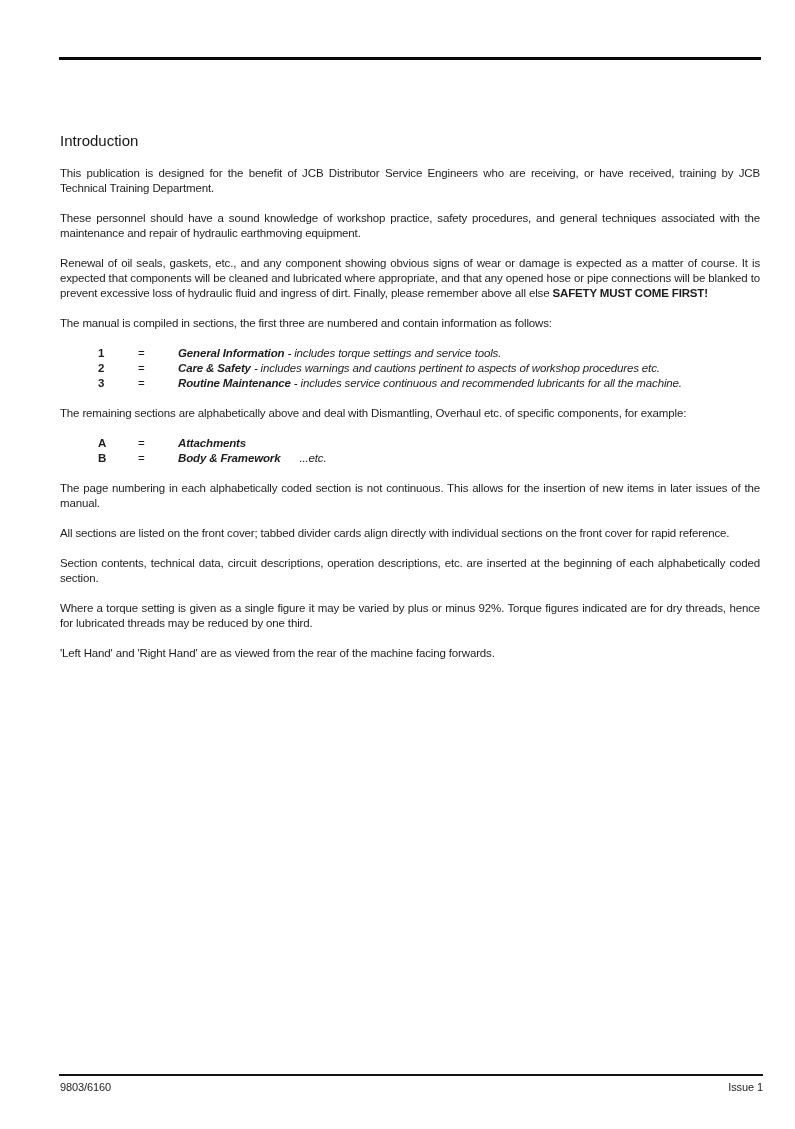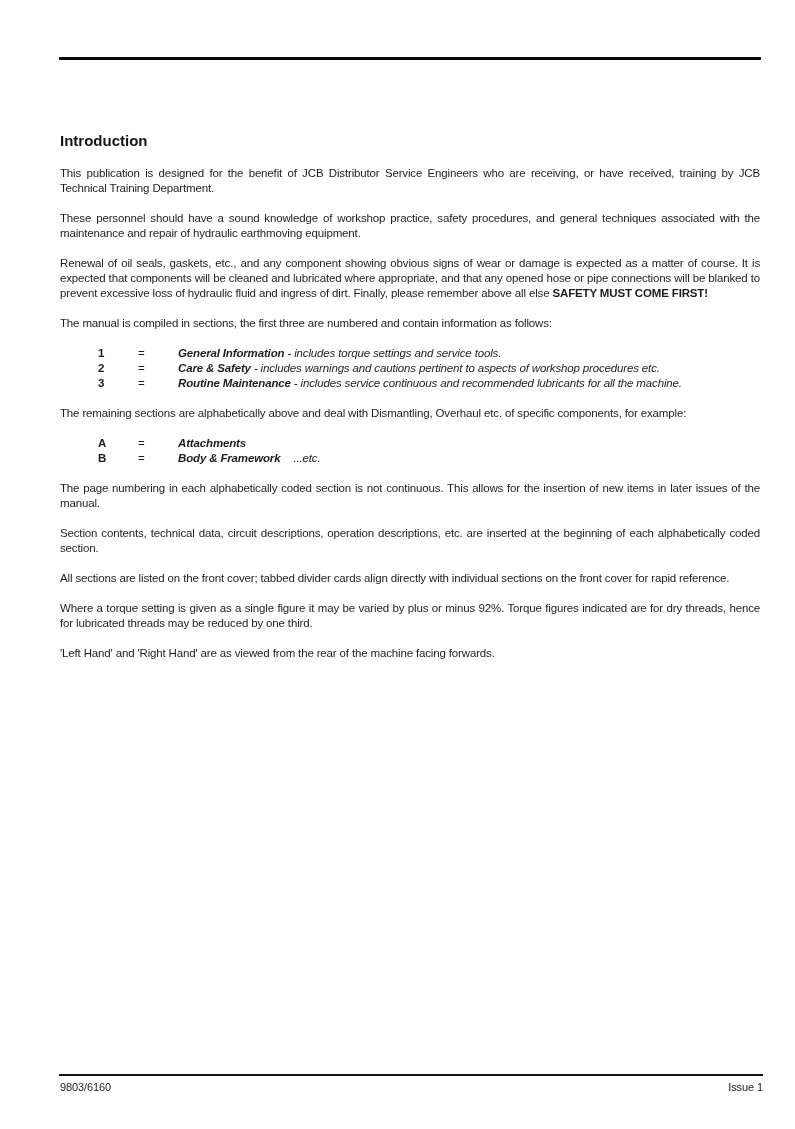--- a/index.html
+++ b/index.html
@@ -25,21 +25,21 @@
     background: #0a0a0a;
   }
   .content {
     position: absolute;
     left: 60px;
     top: 132px;
     width: 700px;
   }
   .doc-heading {
     font-size: 15px;
-    font-weight: bold;
+    font-weight: normal;
     line-height: 18px;
     margin: 0 0 16px 0;
     color: #151515;
   }
   .para {
     font-size: 11.5px;
     line-height: 15px;
     letter-spacing: -0.15px;
     margin: 0 0 15px 0;
     text-align: justify;
@@ -70,21 +70,21 @@
     flex: 0 0 auto;
   }
   .def-text {
     flex: 1 1 auto;
     font-style: italic;
   }
   .def-term {
     font-weight: bold;
   }
   .def-suffix {
-    margin-left: 13px;
+    margin-left: 19px;
     text-align: center;
   }
   .footer-rule {
     position: absolute;
     left: 59px;
     top: 1074px;
     width: 704px;
     height: 2px;
     background: #141414;
   }
@@ -152,23 +152,23 @@
       </div>
       <div class="def-row">
         <span class="def-key">B</span>
         <span class="def-eq">=</span>
         <span class="def-text"><span class="def-term">Body &amp; Framework</span><span class="def-suffix">...etc.</span></span>
       </div>
     </div>
 
     <p class="para">The page numbering in each alphabetically coded section is not continuous. This allows for the insertion of new items in later issues of the manual.</p>
 
+    <p class="para">All sections are listed on the front cover; tabbed divider cards align directly with individual sections on the front cover for rapid reference.</p>
+
     <p class="para">Section contents, technical data, circuit descriptions, operation descriptions, etc. are inserted at the beginning of each alphabetically coded section.</p>
-
-    <p class="para">All sections are listed on the front cover; tabbed divider cards align directly with individual sections on the front cover for rapid reference.</p>
 
     <p class="para">Where a torque setting is given as a single figure it may be varied by plus or minus 92%. Torque figures indicated are for dry threads, hence for lubricated threads may be reduced by one third.</p>
 
     <p class="para last">'Left Hand' and 'Right Hand' are as viewed from the rear of the machine facing forwards.</p>
 
   </div>
 
   <div class="footer-rule"></div>
   <div class="footer-left">9803/6160</div>
   <div class="footer-right">Issue 1</div>

